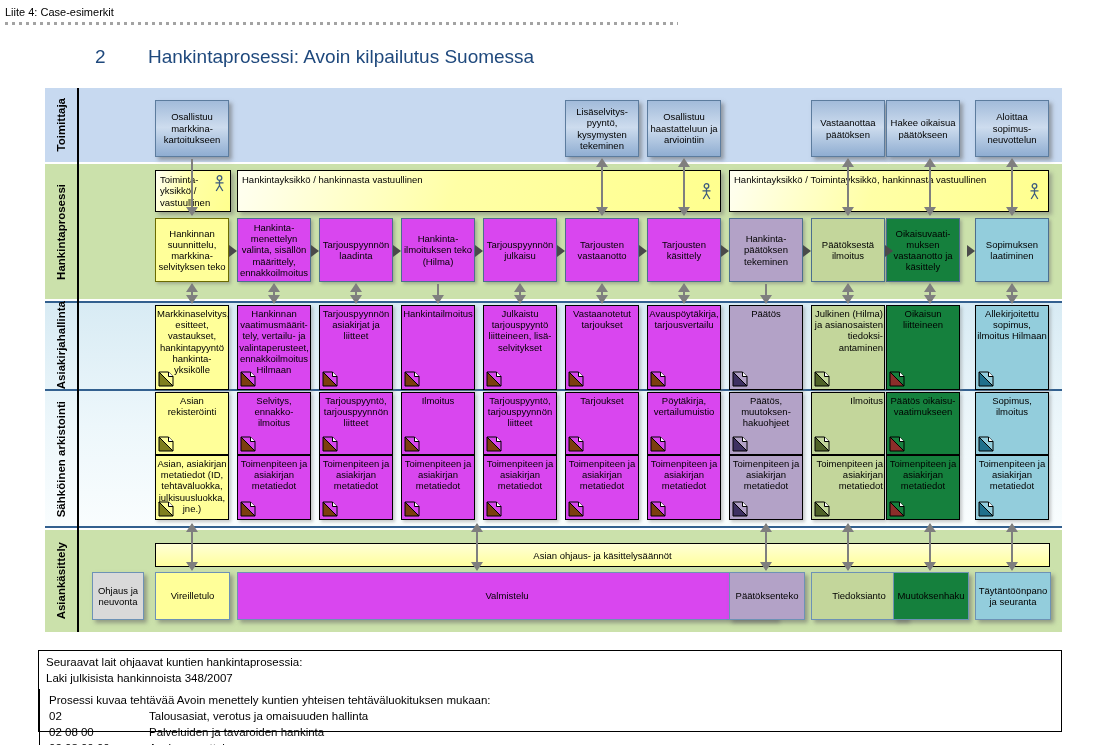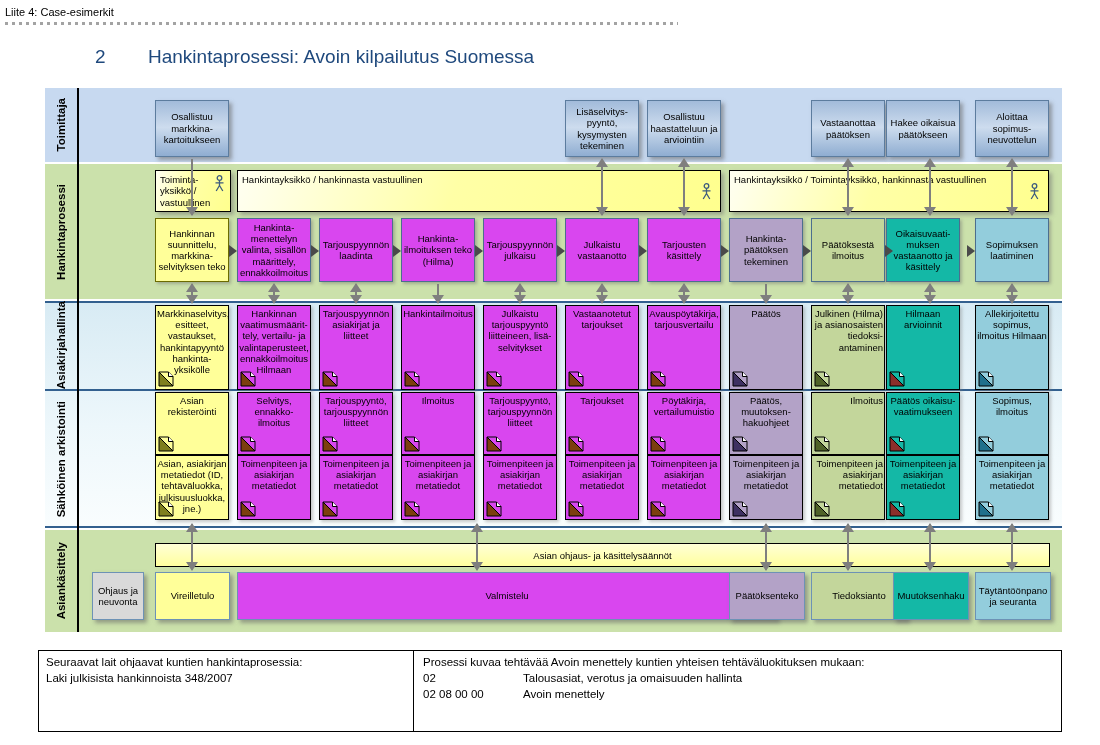--- a/index.html
+++ b/index.html
@@ -33,21 +33,21 @@
       padding:2px 1px;width:74px;box-shadow:2px 2px 3px rgba(120,120,120,.4);}
   .r-doc{top:305px;height:85px;}
   .r-a1{top:392px;height:63px;}
   .r-a2{top:455px;height:65px;}
   .c1{left:155px}.c2{left:237px}.c3{left:319px}.c4{left:401px}.c5{left:483px}.c6{left:565px}
   .c7{left:647px}.c8{left:729px}.c9{left:811px}.c10{left:886px}.c11{left:975px}
   .y{background:#ffff99;--fold:#7e7e1e;}
   .o{background:#d946ef;--fold:#7c3e0f;}
   .p{background:#b3a2c7;--fold:#3e3161;}
   .g{background:#c3d69b;text-align:right;--fold:#4f6228;}
-  .r{background:#14b8a6;--fold:#8b2e2a;}
+  .r{background:#15803d;--fold:#8b2e2a;}
   .b{background:#93cddc;--fold:#20708c;}
   .fold{position:absolute;left:2px;bottom:2px;width:16px;height:16px;}
 
   
   .pbox{top:218px;height:64px;width:74px;border:1px solid #4c6e8e;display:flex;align-items:center;
         justify-content:center;font-size:9.5px;line-height:1.18;text-align:center;padding:1px;
         box-shadow:2px 2px 3px rgba(110,110,110,.45);}
   .pbox.y{border-color:#6b6b00;}
 
   
@@ -78,21 +78,21 @@
   .arr .ln{position:absolute;left:5px;top:1px;bottom:1px;width:2px;background:#7f7f7f;}
   .arr.a-up::before{content:"";position:absolute;top:0;left:0;border-left:6px solid transparent;
         border-right:6px solid transparent;border-bottom:9px solid #7f7f7f;}
   .arr.a-dn::after{content:"";position:absolute;bottom:0;left:0;border-left:6px solid transparent;
         border-right:6px solid transparent;border-top:9px solid #7f7f7f;}
   
   .harr{top:245px;width:0;height:0;border-left:8px solid #4a4a4a;border-top:6px solid transparent;
         border-bottom:6px solid transparent;z-index:6;}
 
   
-  .ftable{left:38px;top:650px;width:1024px;height:82px;border:1px solid #000;display:flex;font-size:11.5px;}
+  .ftable{left:38px;top:650px;width:1024px;height:82px;border:1px solid #000;display:flex;font-size:11.5px;flex-direction:column;}
   .fleft{width:360px;padding:3px 7px;line-height:1.4;}
   .fright{flex:1;border-left:1px solid #000;padding:3px 9px;line-height:1.4;}
   .frow{display:flex;}
   .fcode{width:100px;flex:none;}
 </style>
 </head>
 <body>
 
 <div class="abs crumb">Liite 4: Case-esimerkit</div>
 <div class="abs dots"></div>
@@ -172,21 +172,21 @@
 <div class="abs pbox c3 o">
     <span>Tarjouspyynnön laadinta</span>
   </div>
 <div class="abs pbox c4 o">
     <span>Hankinta-ilmoituksen teko (Hilma)</span>
   </div>
 <div class="abs pbox c5 o">
     <span>Tarjouspyynnön julkaisu</span>
   </div>
 <div class="abs pbox c6 o">
-    <span>Julkaistu vastaanotto</span>
+    <span>Tarjousten vastaanotto</span>
   </div>
 <div class="abs pbox c7 o">
     <span>Tarjousten käsittely</span>
   </div>
 <div class="abs pbox c8 p">
     <span>Hankinta-päätöksen tekeminen</span>
   </div>
 <div class="abs pbox c9 g">
     <span>Päätöksestä ilmoitus</span>
   </div>
@@ -255,21 +255,21 @@
       <path d="M1 15 L1 1 L15 15 Z" fill="var(--fold)" stroke="#000"></path>
       <path d="M1 1 L10.5 1 L15 5.5 L15 15" fill="none" stroke="#000"></path>
       <path d="M10.5 1 L10.5 5.5 L15 5.5" fill="#fff" stroke="#000"></path>
     </svg></div>
 <div class="abs bx r-doc c9 g"><span>Julkinen (Hilma) ja asianosaisten tiedoksi-antaminen</span>
   <svg class="fold" viewBox="0 0 16 16">
       <path d="M1 15 L1 1 L15 15 Z" fill="var(--fold)" stroke="#000"></path>
       <path d="M1 1 L10.5 1 L15 5.5 L15 15" fill="none" stroke="#000"></path>
       <path d="M10.5 1 L10.5 5.5 L15 5.5" fill="#fff" stroke="#000"></path>
     </svg></div>
-<div class="abs bx r-doc c10 r"><span>Hilmaan arvioinnit</span>
+<div class="abs bx r-doc c10 r"><span>Oikaisun liitteineen</span>
   <svg class="fold" viewBox="0 0 16 16">
       <path d="M1 15 L1 1 L15 15 Z" fill="var(--fold)" stroke="#000"></path>
       <path d="M1 1 L10.5 1 L15 5.5 L15 15" fill="none" stroke="#000"></path>
       <path d="M10.5 1 L10.5 5.5 L15 5.5" fill="#fff" stroke="#000"></path>
     </svg></div>
 <div class="abs bx r-doc c11 b"><span>Allekirjoitettu sopimus, ilmoitus Hilmaan</span>
   <svg class="fold" viewBox="0 0 16 16">
       <path d="M1 15 L1 1 L15 15 Z" fill="var(--fold)" stroke="#000"></path>
       <path d="M1 1 L10.5 1 L15 5.5 L15 15" fill="none" stroke="#000"></path>
       <path d="M10.5 1 L10.5 5.5 L15 5.5" fill="#fff" stroke="#000"></path>
@@ -512,17 +512,21 @@
     <div>Seuraavat lait ohjaavat kuntien hankintaprosessia:</div>
     <div>Laki julkisista hankinnoista 348/2007</div>
   </div>
   <div class="fright">
     <div>Prosessi kuvaa tehtävää Avoin menettely kuntien yhteisen tehtäväluokituksen mukaan:</div>
     <div class="frow">
         <span class="fcode">02</span>
         <span>Talousasiat, verotus ja omaisuuden hallinta</span>
       </div>
     <div class="frow">
+        <span class="fcode">02 08 00</span>
+        <span>Palveluiden ja tavaroiden hankinta</span>
+      </div>
+    <div class="frow">
         <span class="fcode">02 08 00 00</span>
         <span>Avoin menettely</span>
       </div>
   </div>
 </div>
 
 </body></html>

